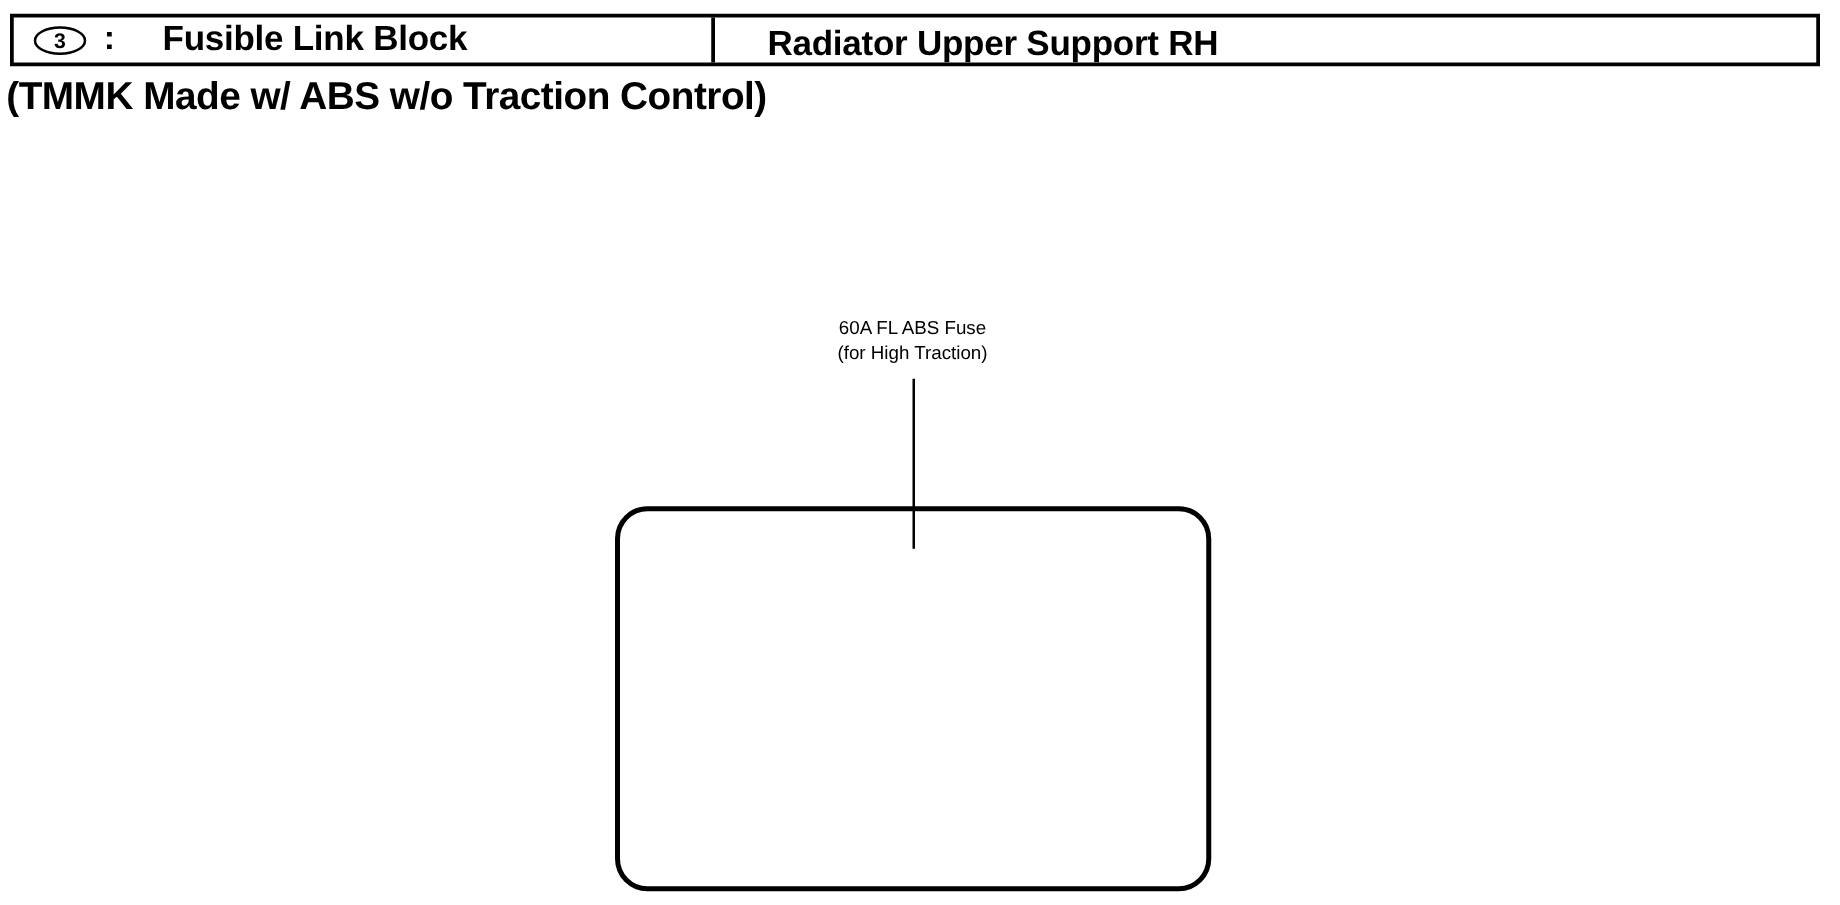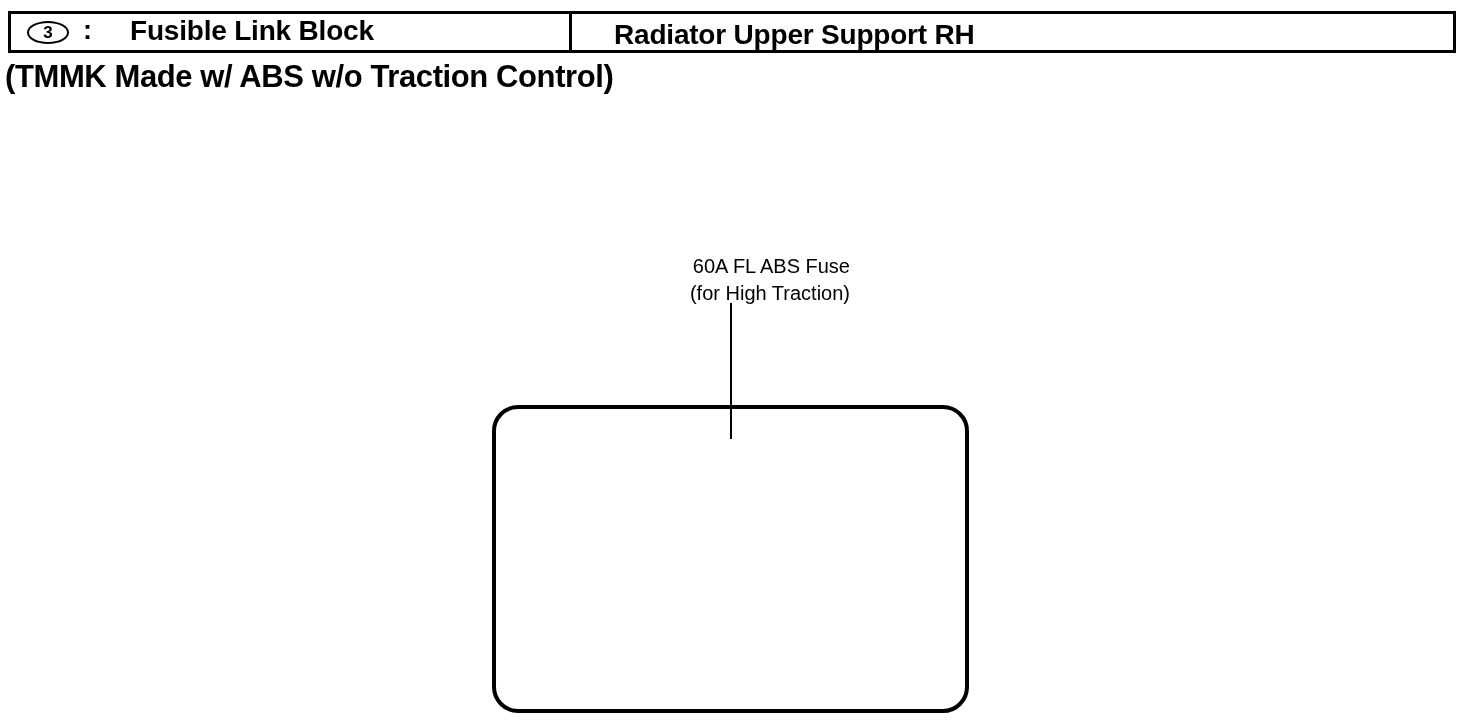--- a/index.html
+++ b/index.html
@@ -99,22 +99,22 @@
     top: 0;
     width: 1472px;
     height: 724px;
   }
 
   .callout-label {
     position: absolute;
     left: 610px;
     top: 253px;
     width: 240px;
-    text-align: right;
-    font-size: 20px;
+    text-align: center;
+    font-size: 15px;
     font-weight: normal;
     line-height: 1.35;
     white-space: nowrap;
   }
   .callout-label .l2 { display: block; }
 
   .leader-line {
     position: absolute;
     left: 730px;
     top: 303px;

